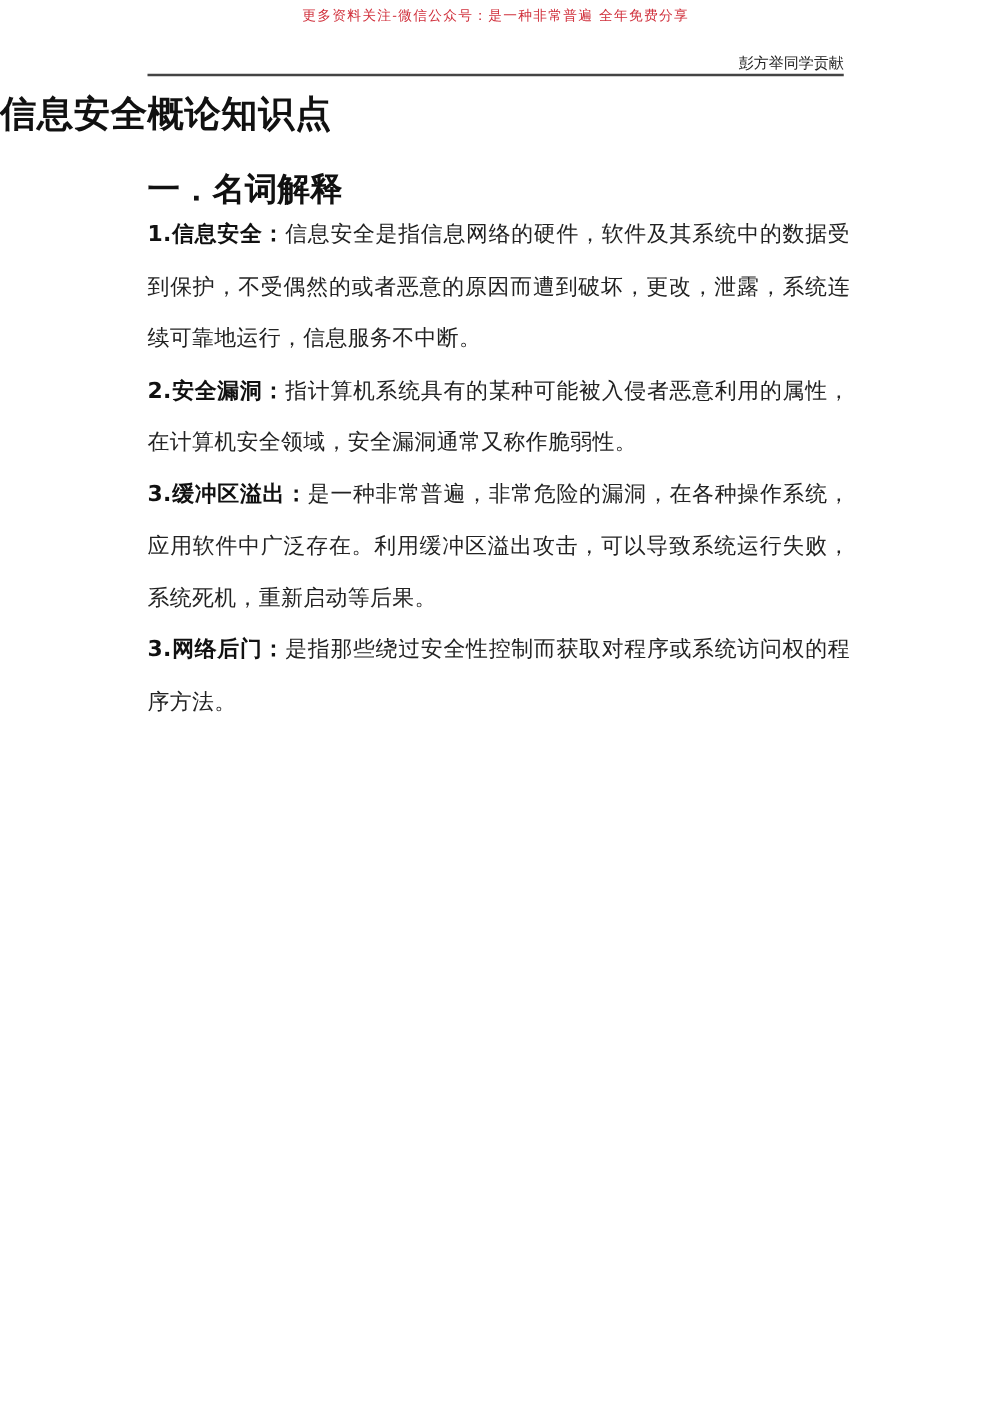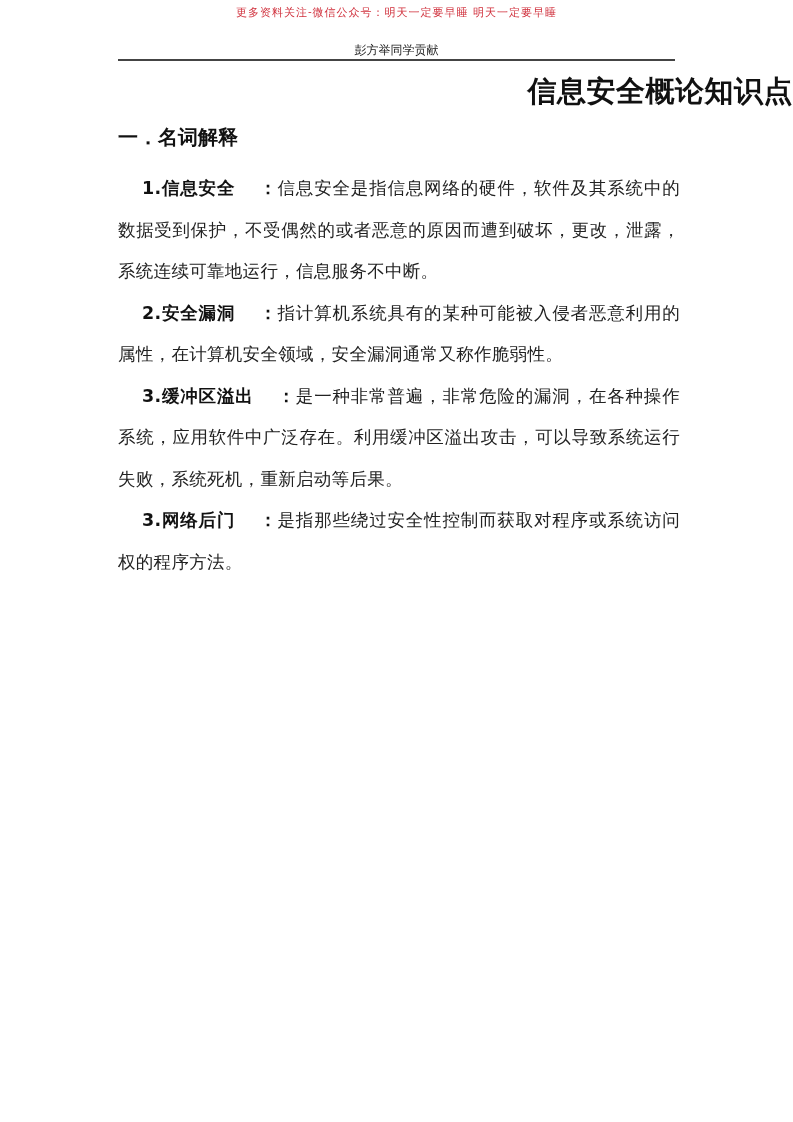--- a/index.html
+++ b/index.html
@@ -24,49 +24,49 @@
       font-size: 11px;
       color: #d0303c;
       letter-spacing: 1px;
       font-family: "DejaVu Serif", "Liberation Serif", serif;
     }
     .header-credit {
       position: absolute;
       top: 42px;
       left: 118px;
       width: 557px;
-      text-align: center;
+      text-align: right;
       font-size: 12px;
       color: #222;
     }
     .header-rule {
       position: absolute;
       top: 59px;
       left: 118px;
       width: 557px;
       height: 0;
       border-top: 2px solid #444;
     }
     .doc-title {
       position: absolute;
       top: 72px;
       left: 0;
       width: 793px;
-      text-align: right;
+      text-align: left;
       font-size: 29px;
       font-weight: bold;
       font-family: "DejaVu Sans", "Liberation Sans", sans-serif;
       color: #111;
       letter-spacing: 0.5px;
     }
     .section-heading {
       position: absolute;
-      top: 124px;
+      top: 134px;
       left: 118px;
-      font-size: 20px;
+      font-size: 26px;
       font-weight: bold;
       font-family: Liberation Mono, monospace;
       color: #111;
     }
     .entries {
       position: absolute;
       top: 168px;
       left: 118px;
       width: 562px;
     }
@@ -75,27 +75,26 @@
       line-height: 41.5px;
       text-align: justify;
       margin: 0;
       color: #222;
       letter-spacing: 0.3px;
     }
     .entry .term {
       font-weight: bold;
       font-family: "DejaVu Sans", "Liberation Sans", sans-serif;
       color: #111;
-      margin-left: 24px;
     }
   </style>
 </head>
 <body>
 
-<div class="watermark">更多资料关注-微信公众号：明天一定要早睡 明天一定要早睡</div>
+<div class="watermark">更多资料关注-微信公众号：是一种非常普遍 全年免费分享</div>
 
 <div class="header-credit">彭方举同学贡献</div>
 <div class="header-rule"></div>
 
 <div class="doc-title">信息安全概论知识点</div>
 
 <div class="section-heading">一．名词解释</div>
 
 <div class="entries">
   <p class="entry"><span class="term">1.信息安全</span><span class="term">：</span><span>信息安全是指信息网络的硬件，软件及其系统中的数据受到保护，不受偶然的或者恶意的原因而遭到破坏，更改，泄露，系统连续可靠地运行，信息服务不中断。</span></p>

